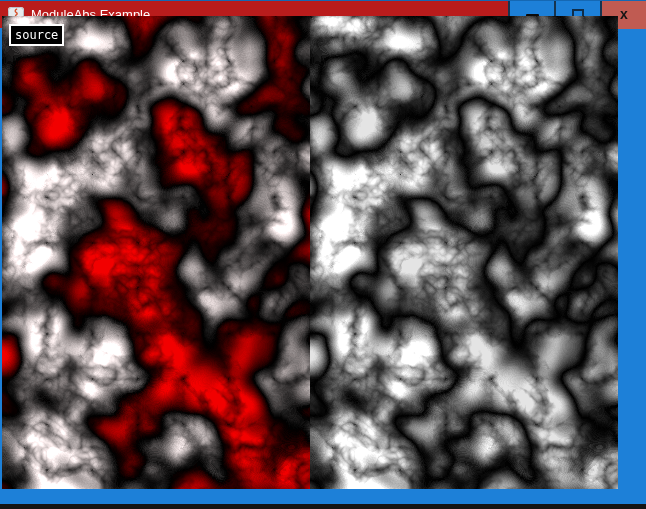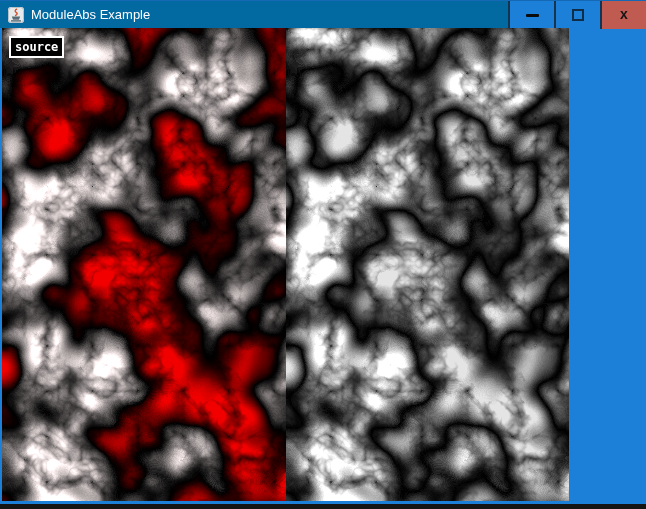--- a/index.html
+++ b/index.html
@@ -17,21 +17,21 @@
     width: 646px;
     height: 504px;
     background: #1d80d8; 
   }
   
   .titlebar {
     position: absolute;
     top: 0; left: 0;
     width: 646px;
     height: 28px;
-    background: #0369a1;
+    background: #b91c1c;
     border-top: 1px solid #1568b3;
     box-sizing: border-box;
     display: flex;
     align-items: center;
   }
   .app-icon {
     margin-left: 8px;
     width: 16px;
     height: 16px;
     flex: 0 0 auto;
@@ -84,27 +84,26 @@
     font-family: "Liberation Sans", sans-serif;
     font-size: 14px;
     font-weight: bold;
     color: #141414;
     line-height: 14px;
     margin-top: -2px;
   }
   
   .content {
     position: absolute;
-    top: 28px;
+    top: 16px;
     left: 2px;
-    width: 567px;
+    width: 616px;
     height: 473px;
     background: #000;
     display: flex;
-    font-weight: bold;
   }
   .panel {
     position: relative;
     width: 321px;
     height: 473px;
     overflow: hidden;
     background: #000;
   }
   .panel svg.noise {
     display: block;

